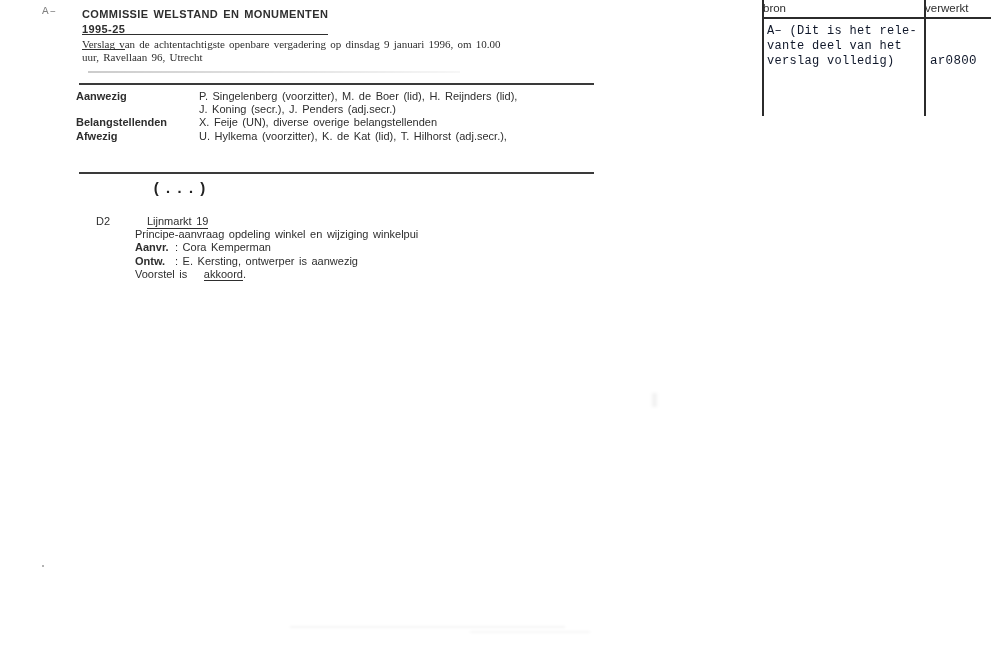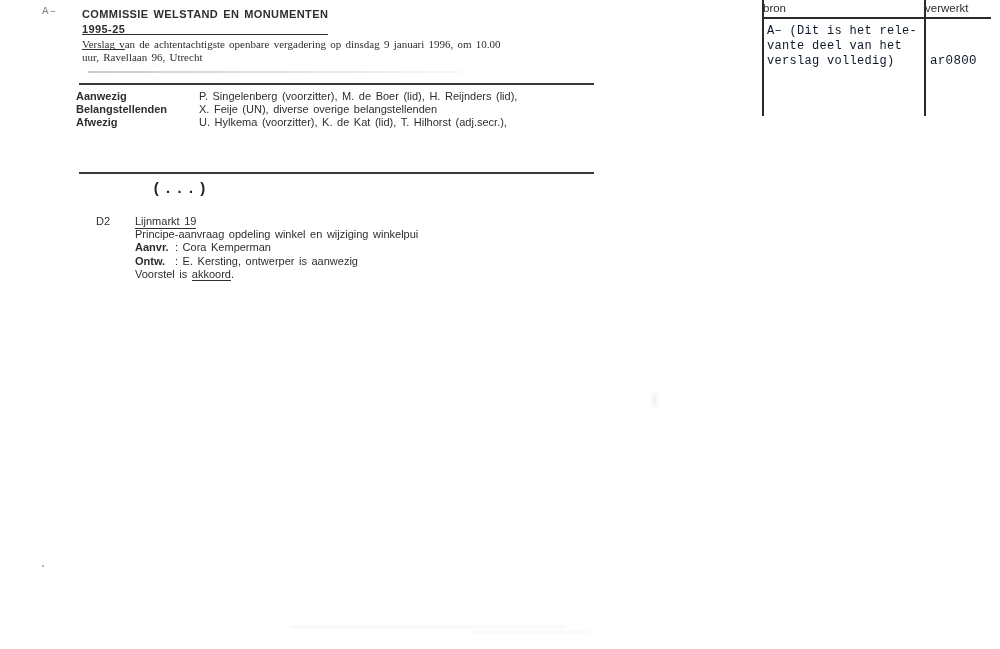--- a/index.html
+++ b/index.html
@@ -10,21 +10,21 @@
     background: #ffffff;
     overflow: hidden;
     font-family: "Liberation Sans", sans-serif;
     color: #2e2e2e;
   }
   .abs { position: absolute; }
   .sans { font-family: "Liberation Sans", sans-serif; font-size: 11px; line-height: 13.2px; color: #2e2e2e; word-spacing: 1.5px; white-space: nowrap; }
   .mono { font-family: "Liberation Mono", "DejaVu Sans Mono", monospace; color: #0f172a; white-space: nowrap; }
   .bold { font-weight: bold; }
   .u-ink { display: inline-block; border-bottom: 1.5px solid #2e2e2e; padding-bottom: 13px; }
-  .u-thin { border-bottom: 1px solid #2e2e2e; padding-bottom: 0.5px; }
+  .u-thin { border-bottom: 1px solid #2e2e2e; padding-bottom: 0.5px; margin-left: 12px; }
 
   
   .margin-marker { left: 42px; top: 5px; font-size: 11px; color: #808080; letter-spacing: 1px; }
   .doc-title { left: 82px; top: 8px; font-size: 11px; letter-spacing: 0.4px; }
   .doc-number { left: 82px; top: 23px; font-size: 11px; letter-spacing: 0.4px; }
   .doc-desc { left: 82px; top: 38px; font-family: Liberation Serif, serif; }
 
   
   .rule-faint { left: 88px; top: 71px; width: 372px; height: 1.5px;
     background: linear-gradient(to right, rgba(0,0,0,0.20), rgba(0,0,0,0.03)); }
@@ -79,20 +79,21 @@
   </div>
 
   <div class="abs rule-faint"></div>
   <div class="abs rule rule-top"></div>
 
   <div class="abs sans attendance">
     <div class="att-row">
       <div class="att-label">Aanwezig</div>
       <div>
         <div>P. Singelenberg (voorzitter), M. de Boer (lid), H. Reijnders (lid),</div>
+        <div>J. Koning (secr.), J. Penders (adj.secr.)</div>
       </div>
     </div>
     <div class="att-row">
       <div class="att-label">Belangstellenden</div>
       <div>
         <div>X. Feije (UN), diverse overige belangstellenden</div>
       </div>
     </div>
     <div class="att-row">
       <div class="att-label">Afwezig</div>

